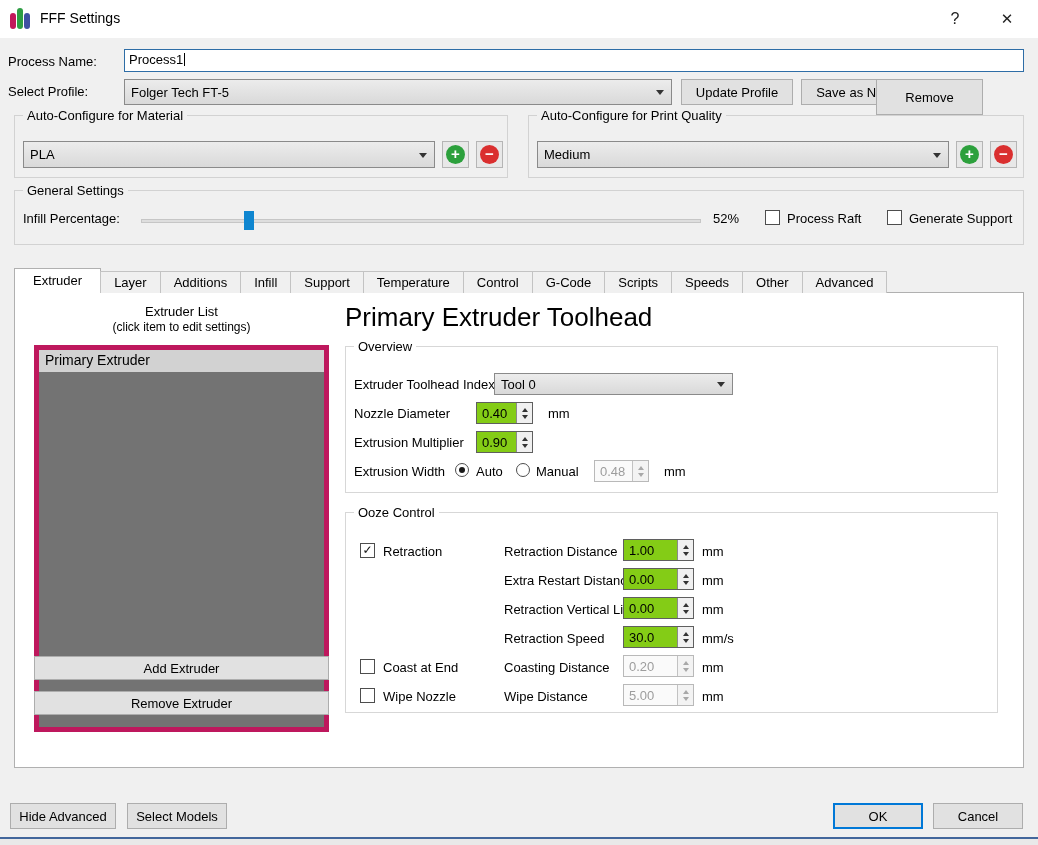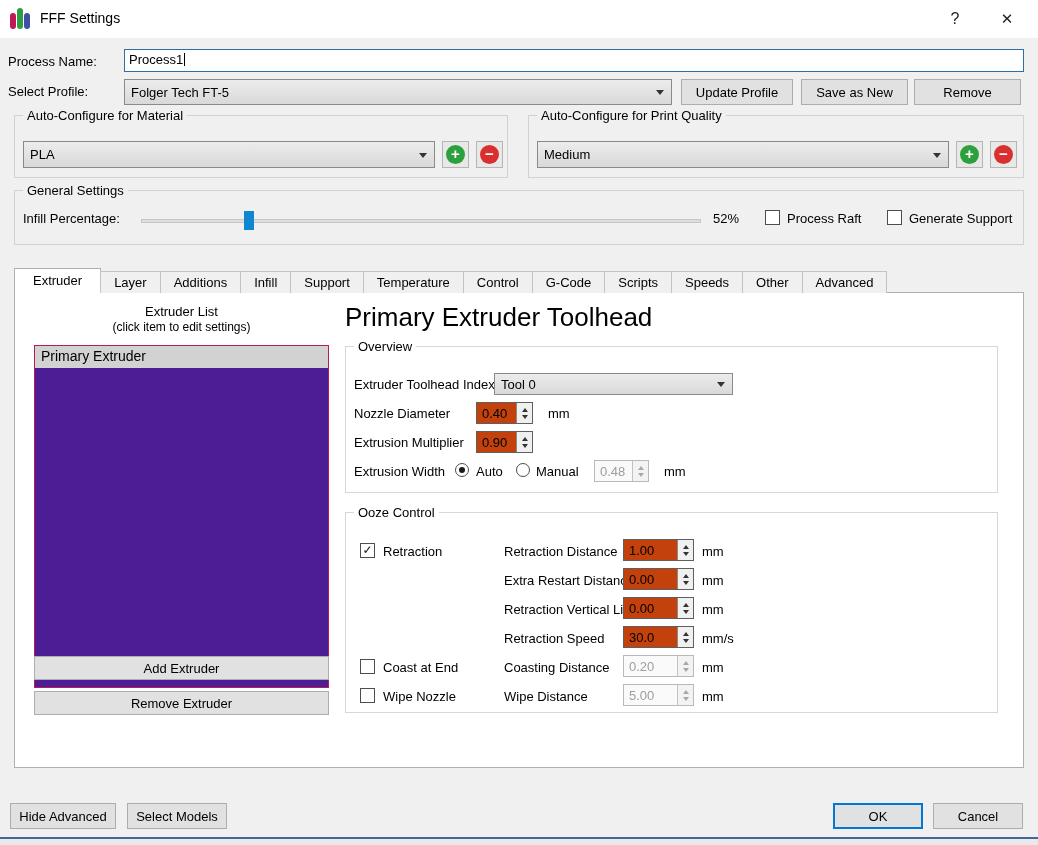--- a/index.html
+++ b/index.html
@@ -33,39 +33,39 @@
   .g-inner { border-color:#d7d7d7; }
   .g-inner .group-title { background:#ffffff; }
   .icon-btn { position:absolute; width:27px; height:27px; background:#e8e8e8; border:1px solid #b5b5b5; display:flex; align-items:center; justify-content:center; }
   .circ { width:19px; height:19px; border-radius:50%; color:#fff; font-weight:bold; font-size:15px; line-height:18px; text-align:center; }
   .circ-green { background:#2ca03c; }
   .circ-red { background:#da2f2f; }
   .checkbox { position:absolute; width:15px; height:15px; background:#fff; border:1px solid #4d4d4d; text-align:center; }
   .checkbox span { display:block; font-size:12px; line-height:13px; color:#111; }
   .radio { position:absolute; width:14px; height:14px; border:1px solid #4d4d4d; border-radius:50%; background:#fff; }
   .radio.selected::after { content:""; position:absolute; left:3px; top:3px; width:6px; height:6px; border-radius:50%; background:#1a1a1a; }
-  .spin { position:absolute; height:22px; background:#c2410c; border:1px solid #5f5f5f; display:flex; }
+  .spin { position:absolute; height:22px; background:#84cc16; border:1px solid #5f5f5f; display:flex; }
   .spin-val { flex:1; padding:3px 0 0 5px; font-size:13px; }
   .spin-btns { width:16px; border-left:1px solid #8a8a8a; background:#f0f0f0; display:flex; flex-direction:column; align-items:center; justify-content:center; gap:3px; }
   .spin-btns .up { width:0; height:0; border-left:3px solid transparent; border-right:3px solid transparent; border-bottom:4px solid #333; }
   .spin-btns .dn { width:0; height:0; border-left:3px solid transparent; border-right:3px solid transparent; border-top:4px solid #333; }
   .spin.disabled { border-color:#b9b9b9; background:#fafafa; }
   .spin.disabled .spin-val { color:#9d9d9d; }
   .spin.disabled .spin-btns { background:#f3f3f3; border-left-color:#c2c2c2; }
   .spin.disabled .up { border-bottom-color:#a8a8a8; }
   .spin.disabled .dn { border-top-color:#a8a8a8; }
 
   
   .row-process-label { left:8px; top:54px; }
   .row-profile-label { left:8px; top:84px; }
   .process-input { left:124px; top:49px; width:900px; height:23px; }
   .profile-combo { left:124px; top:79px; width:548px; height:26px; }
   .btn-update { left:681px; top:79px; width:112px; height:26px; }
   .btn-savenew { left:801px; top:79px; width:107px; height:26px; }
-  .btn-removeprof { left:914px; top:79px; width:107px; height:26px; }
+  .btn-removeprof { left:876px; top:79px; width:107px; height:36px; }
 
   .grp-material { left:14px; top:115px; width:494px; height:63px; }
   .grp-quality { left:528px; top:115px; width:496px; height:63px; }
   .auto-combo { left:8px; top:25px; width:412px; height:27px; }
   .auto-add { left:427px; top:25px; }
   .auto-del { left:461px; top:25px; }
 
   .grp-general { left:14px; top:190px; width:1010px; height:55px; }
   .infill-label { left:8px; top:20px; }
   .slider-track { position:absolute; left:126px; top:28px; width:560px; height:4px; background:#dedede; border:1px solid #c6c6c6; }
@@ -78,21 +78,21 @@
 
   
   .tabbar { position:absolute; left:14px; top:268px; height:25px; display:flex; align-items:flex-end; z-index:3; }
   .tab { background:#f0f0f0; border:1px solid #c3c3c3; border-bottom:none; height:22px; padding:0 13px; line-height:22px; font-size:13px; margin-right:-1px; }
   .tab.active { background:#ffffff; border-color:#b0b0b0; height:25px; line-height:24px; padding:0 18px; }
 
   
   .panel { position:absolute; left:14px; top:292px; width:1010px; height:476px; background:#ffffff; border:1px solid #b0b0b0; }
   .exlist-title { left:0; top:11px; width:333px; text-align:center; }
   .exlist-sub { left:0; top:27px; width:333px; text-align:center; font-size:12px; }
-  .listbox { position:absolute; left:19px; top:52px; width:295px; height:343px; background:#4c1d95; border:1px solid #be185d; }
+  .listbox { position:absolute; left:19px; top:52px; width:295px; height:387px; background:#737373; border:5px solid #be185d; }
   .list-item { height:22px; background:#d2d2d2; padding:2px 0 0 6px; font-size:14px; }
   .btn-addex { left:19px; top:363px; width:295px; height:24px; }
   .btn-remex { left:19px; top:398px; width:295px; height:24px; }
 
   .head-title { position:absolute; left:330px; top:9px; font-size:26px; color:#000000; }
 
   .grp-overview { left:330px; top:53px; width:653px; height:147px; }
   .ov-idx-label { left:8px; top:30px; }
   .ov-idx-combo { left:148px; top:26px; width:239px; height:22px; }
   .ov-noz-label { left:8px; top:59px; }

